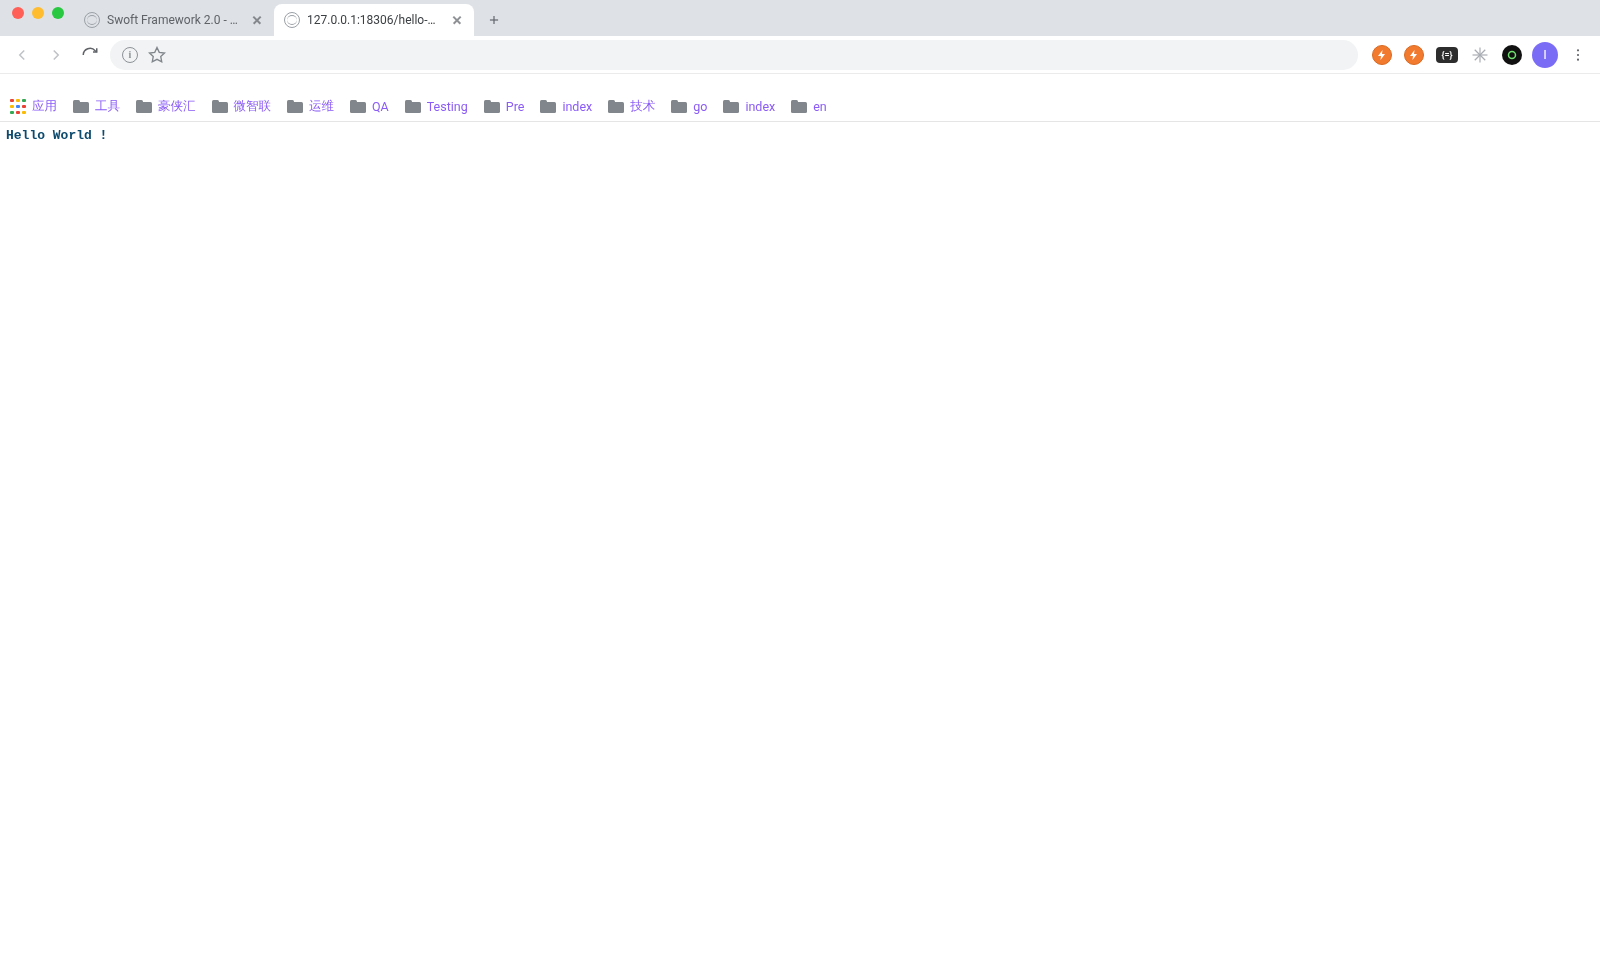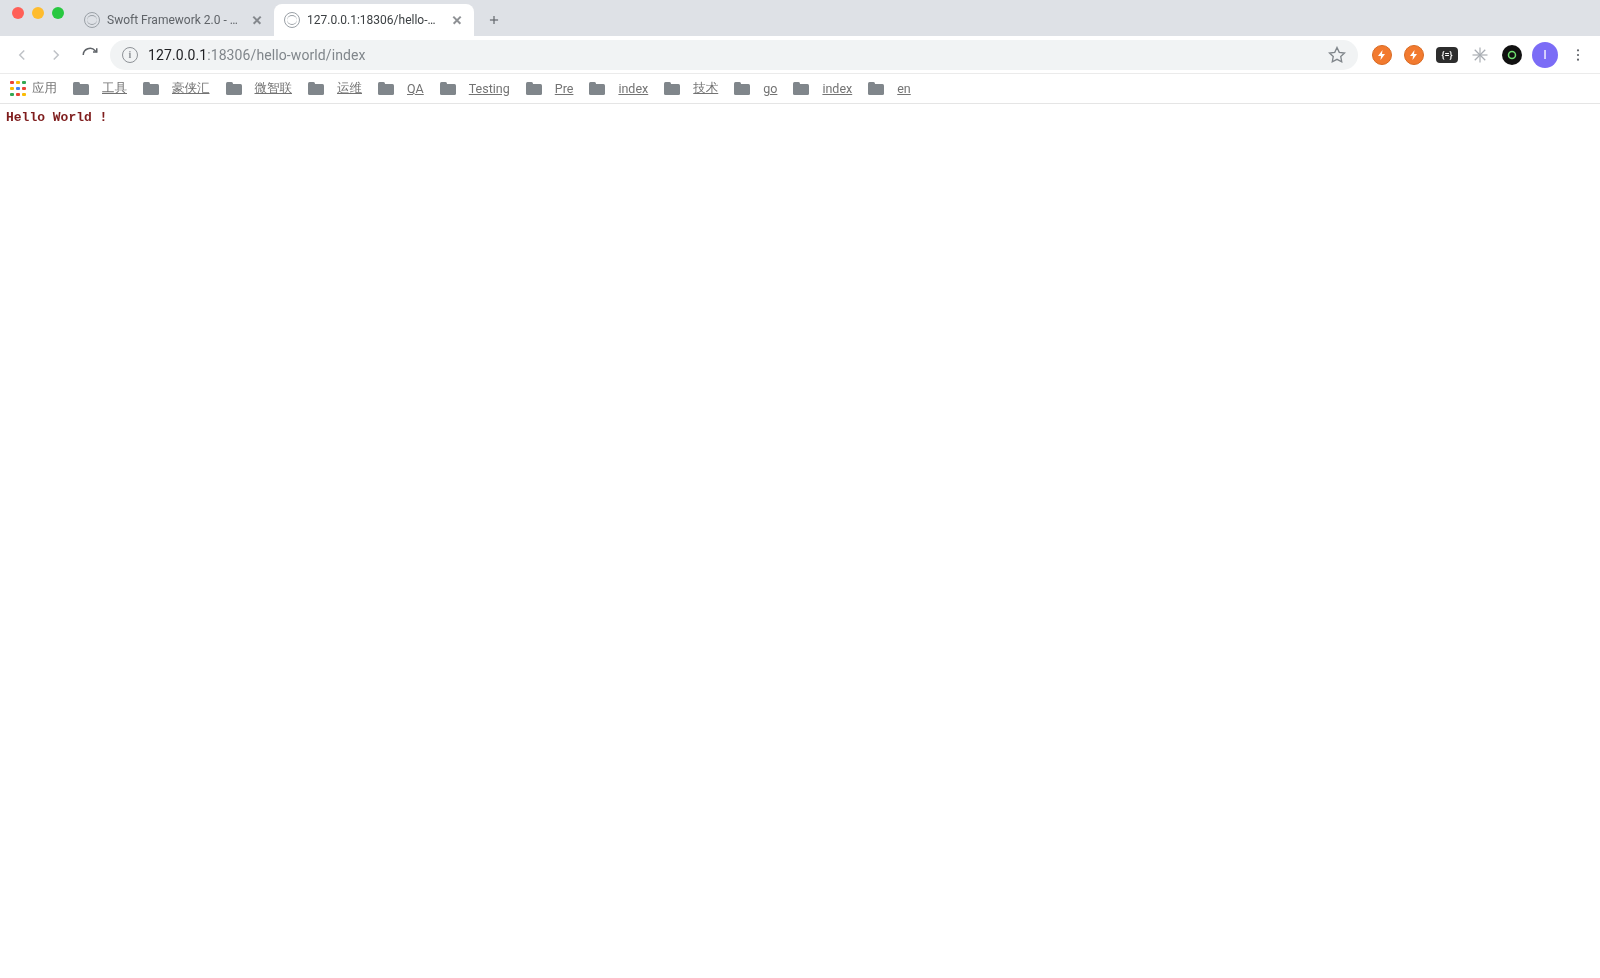--- a/index.html
+++ b/index.html
@@ -188,22 +188,23 @@
 
   
   .bookmarks {
     height: 30px;
     background: #fff;
     display: flex;
     align-items: center;
     padding: 0 10px;
     gap: 16px;
     border-bottom: 1px solid #e5e5e5;
-    color:#737373;
+    color:#8b5cf6;
     font-size: 12.5px;
+    margin-top: 18px;
   }
   .apps-btn {
     display: flex;
     align-items: center;
     gap: 6px;
     cursor: pointer;
   }
   .apps-grid {
     width: 16px; height: 16px;
     display: grid;
@@ -218,23 +219,22 @@
   .apps-grid span:nth-child(4){background:#fbbc05;}
   .apps-grid span:nth-child(5){background:#4285f4;}
   .apps-grid span:nth-child(6){background:#ea4335;}
   .apps-grid span:nth-child(7){background:#34a853;}
   .apps-grid span:nth-child(8){background:#ea4335;}
   .apps-grid span:nth-child(9){background:#fbbc05;}
 
   .bm {
     display: flex;
     align-items: center;
-    gap: 13px;
+    gap: 6px;
     cursor: pointer;
-    text-decoration: underline;
   }
   .folder-icon {
     width: 16px; height: 13px;
     position: relative;
   }
   .folder-icon::before {
     content:"";
     position:absolute; left:0; top:2px;
     width:16px; height:11px;
     background:#80868b;
@@ -246,21 +246,21 @@
     width:7px; height:4px;
     background:#80868b;
     border-radius:1.5px 1.5px 0 0;
   }
 
   
   .content {
     padding: 6px 6px;
     font-family: "Courier New", Courier, monospace;
     font-size: 13px;
-    color: #7f1d1d;
+    color: #0c4a6e;
     font-weight: bold;
     white-space: pre;
   }
 </style>
 </head>
 <body>
 
 <div class="tabstrip">
   <div class="traffic-lights">
     <div class="traffic-dot dot-red"></div>
@@ -301,23 +301,20 @@
   </div>
   <div class="nav-btn" title="Reload">
     <svg viewBox="0 0 24 24" fill="none" stroke="currentColor" stroke-width="2">
         <path d="M3 12a9 9 0 0 1 15.9-5.7L21 8"></path>
         <polyline points="21 3 21 8 16 8"></polyline>
       </svg>
   </div>
 
   <div class="omnibox">
     <div class="info-icon" title="View site information">i</div>
-    <div class="url">
-      <span class="host">127.0.0.1</span><span class="rest">:18306/hello-world/index</span>
-    </div>
     <div class="star" title="Bookmark this page">
       <svg viewBox="0 0 24 24" fill="none" stroke="currentColor" stroke-width="1.8">
           <polygon points="12 2 15 8.5 22 9.3 17 14 18.3 21 12 17.8 5.7 21 7 14 2 9.3 9 8.5 12 2"></polygon>
         </svg>
     </div>
   </div>
 
   <div class="ext-icons">
     <div class="ext orange">
       <svg viewBox="0 0 24 24" width="12" height="12" fill="#fff">

